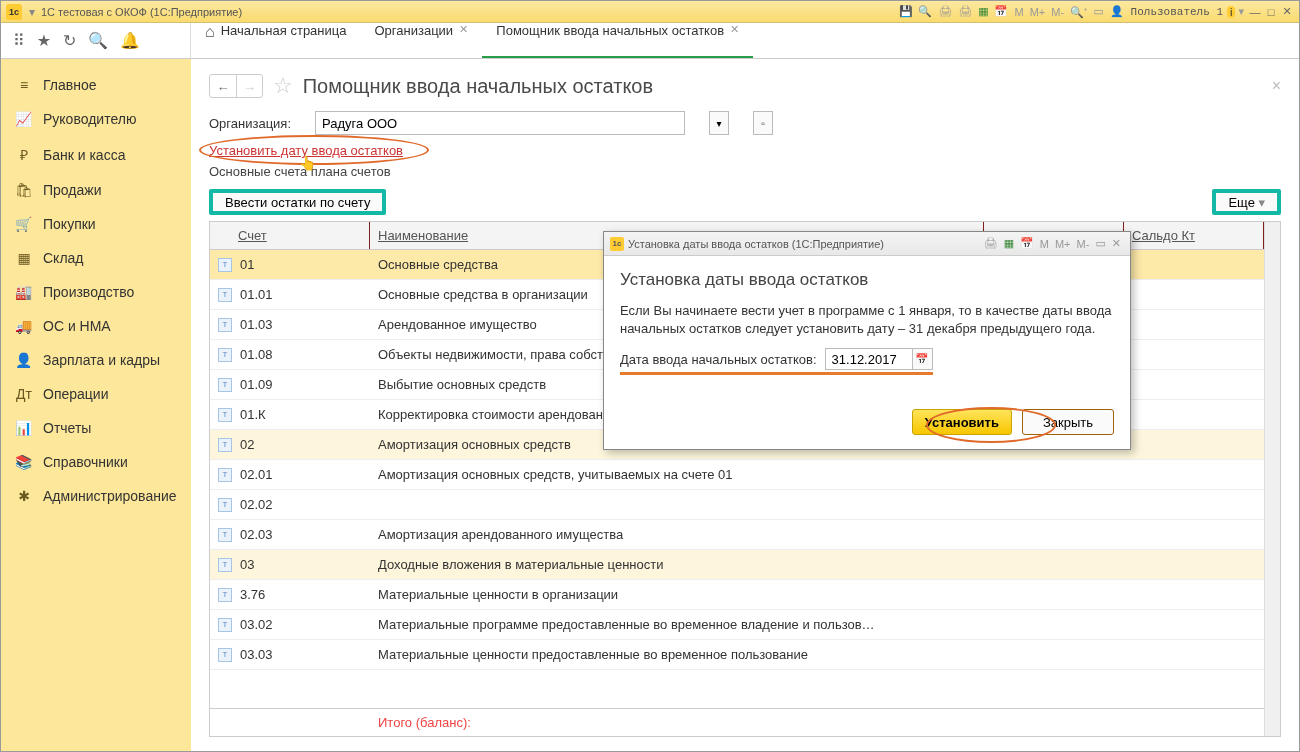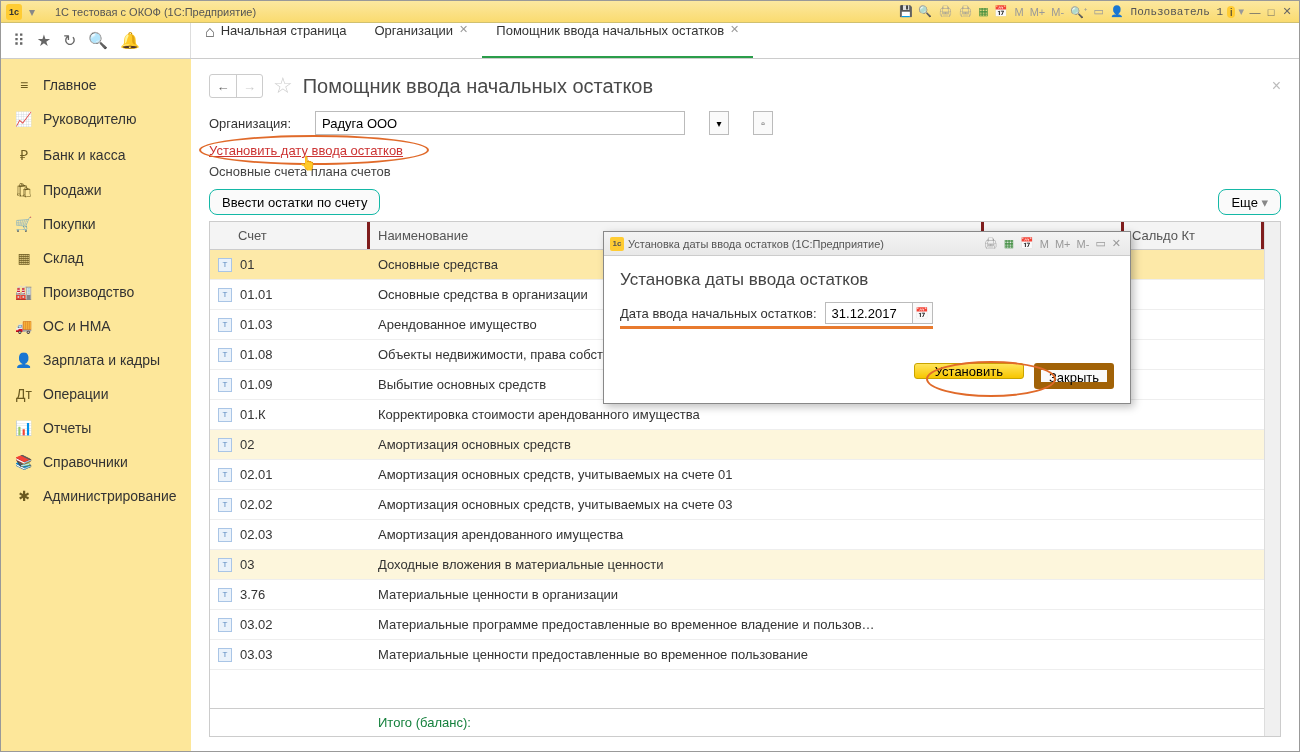--- a/index.html
+++ b/index.html
@@ -2,21 +2,21 @@
 <html><head>
 <meta charset="utf-8">
 <style>
 * { box-sizing: border-box; margin: 0; padding: 0; font-family: Arial, sans-serif; }
 body { background: #fff; font-size: 13px; color: #333; overflow: hidden; }
 .window { width: 1300px; height: 752px; border: 1px solid #999; display: flex; flex-direction: column; background: #fff; }
 
 .titlebar { height: 22px; background: linear-gradient(#fce8a0, #fadb70); display: flex; align-items: center; padding: 0 4px; font-size: 11px; color: #555; border-bottom: 1px solid #d0c070; }
 .titlebar .ic { width: 16px; height: 16px; display: inline-flex; align-items: center; justify-content: center; margin: 0 1px; color: #888; font-size: 12px; }
 .titlebar .ic.y { background: #fc3; border-radius: 3px; color: #333; font-weight: bold; font-size: 9px; }
-.titlebar .title { margin-left: 14px; flex: 0 0 auto; }
+.titlebar .title { margin-left: 0; flex: 0 0 auto; }
 .titlebar .spacer { flex: 1; }
 .titlebar .tbtn { padding: 0 3px; color: #999; font-size: 11px; }
 .titlebar .user { color: #555; margin: 0 4px; font-family: Liberation Mono, monospace; }
 .titlebar .winctrl { width: 16px; text-align: center; color: #666; }
 
 .toolbar-row { height: 36px; border-bottom: 1px solid #ccc; display: flex; align-items: stretch; }
 .tb-icons { width: 190px; display: flex; align-items: center; gap: 12px; padding: 0 12px; border-right: 1px solid #ddd; }
 .tb-icons span { font-size: 16px; color: #666; cursor: pointer; }
 .tabs { display: flex; align-items: flex-end; }
 .tab { padding: 0 14px; height: 35px; display: flex; align-items: flex-start; gap: 6px; font-size: 13px; color: #333; cursor: pointer; border-bottom: 2px solid transparent; }
@@ -44,58 +44,58 @@
 .org-btn { width: 20px; height: 24px; border: 1px solid #bbb; background: #fafafa; font-size: 10px; cursor: pointer; }
 
 .link-row { margin-bottom: 6px; position: relative; }
 .link-red { color: #c33; text-decoration: underline; cursor: pointer; font-size: 13px; }
 .oval-red { position: absolute; left: -10px; top: -8px; width: 230px; height: 30px; border: 2px solid #e06a2a; border-radius: 50%; pointer-events: none; }
 .cursor-hand { position: absolute; left: 90px; top: 12px; font-size: 14px; pointer-events: none; }
 
 .subhead { font-size: 13px; color: #444; margin-bottom: 10px; }
 
 .grid-toolbar { display: flex; align-items: center; margin-bottom: 6px; }
-.grid-btn { height: 26px; padding: 0 12px; border: 1px solid #14b8a6; background: #fafafa; border-radius: 8px; font-size: 13px; cursor: pointer; }
+.grid-btn { height: 26px; padding: 0 12px; border: 4px solid #14b8a6; background: #fafafa; border-radius: 2px; font-size: 13px; cursor: pointer; }
 .grid-btn.more { margin-left: auto; }
 .grid-btn.more::after { content: " ▾"; color: #888; }
 
 .grid-wrap { flex: 1; border: 1px solid #ccc; display: flex; flex-direction: column; overflow: hidden; }
 .grid-head { display: flex; background: #f4f4f4; border-bottom: 1px solid #ccc; font-size: 13px; color: #555; }
-.gh { padding: 6px 8px; border-right: 3px solid #7f1d1d; }
+.gh { padding: 6px 8px; border-right: 1px solid #7f1d1d; text-decoration: underline; }
 .c1 { width: 160px; padding-left: 28px; }
 .c2 { flex: 1; }
 .c3 { width: 140px; }
 .c4 { width: 140px; }
 .grid-body { flex: 1; overflow: auto; }
 .grow { display: flex; border-bottom: 1px solid #eee; font-size: 13px; height: 30px; align-items: center; }
 .grow.sel { background: #fde9a8; }
 .grow.alt { background: #fdf6dc; }
 .grow .gc { padding: 0 8px; }
 .grow .c1 { display: flex; align-items: center; gap: 8px; }
 .doc-ic { width: 14px; height: 14px; border: 1px solid #a9c5e6; background: #eaf2fb; display: inline-flex; align-items: center; justify-content: center; font-size: 8px; color: #5a8ac0; }
-.grid-foot { border-top: 1px solid #ccc; padding: 6px 8px; font-size: 13px; color: #15803d; display: flex; align-items: flex-end; }
+.grid-foot { border-top: 1px solid #ccc; padding: 6px 8px; font-size: 13px; color: #ef4444; display: flex; align-items: flex-end; }
 .grid-foot .c1 { padding-left: 8px; }
 
 .scroll-right { width: 16px; background: #f0f0f0; border-left: 1px solid #ddd; }
 
 
 .modal { position: absolute; left: 412px; top: 172px; width: 528px; background: #fff; border: 1px solid #888; box-shadow: 3px 3px 8px rgba(0,0,0,0.25); }
 .modal-title { height: 24px; background: linear-gradient(#f4f4f4,#e8e8e8); display: flex; align-items: center; padding: 0 6px; font-size: 11px; color: #555; border-bottom: 1px solid #ccc; }
 .modal-title .ic.y { width: 14px; height: 14px; background: #fc3; border-radius: 2px; margin-right: 4px; display: inline-flex; align-items: center; justify-content: center; font-size: 8px; font-weight: bold; }
 .modal-title .spacer { flex: 1; }
 .modal-title .mtb { padding: 0 3px; color: #999; font-size: 11px; }
 .modal-body { padding: 14px 16px; }
 .modal-h { font-size: 17px; color: #444; margin-bottom: 12px; }
 .modal-p { font-size: 13px; color: #333; line-height: 1.4; margin-bottom: 10px; }
 .date-row { display: flex; align-items: center; gap: 8px; margin-bottom: 10px; border-bottom: 3px solid #e87a2e; padding-bottom: 2px; width: fit-content; }
 .date-input { width: 88px; height: 22px; border: 1px solid #bbb; padding: 0 6px; font-size: 13px; }
 .date-btn { width: 20px; height: 22px; border: 1px solid #bbb; border-left: none; background: #fafafa; font-size: 11px; cursor: pointer; }
 .modal-foot { display: flex; justify-content: flex-end; gap: 10px; padding: 10px 16px 14px; }
-.btn-primary { height: 16px; padding: 0 20px; background: linear-gradient(#ffe45a,#f7c600); border: 1px solid #c9a400; border-radius: 3px; font-size: 13px; font-weight: normal; cursor: pointer; }
-.btn-default { height: 26px; padding: 0 8px; background: #fafafa; border: 7px solid #a16207; border-radius: 3px; font-size: 13px; cursor: pointer; }
+.btn-primary { height: 26px; padding: 0 12px; background: linear-gradient(#ffe45a,#f7c600); border: 1px solid #c9a400; border-radius: 3px; font-size: 13px; font-weight: bold; cursor: pointer; }
+.btn-default { height: 26px; padding: 0 20px; background: #fafafa; border: 1px solid #a16207; border-radius: 3px; font-size: 13px; cursor: pointer; }
 .oval-orange { position: absolute; right: 74px; bottom: 6px; width: 130px; height: 36px; border: 2px solid #e06a2a; border-radius: 50%; pointer-events: none; }
 </style>
 </head>
 <body>
 
 <div class="window">
 
   <div class="titlebar">
     <span class="ic y">1c</span>
     <span class="ic">▾</span>
@@ -311,21 +311,20 @@
                 </div>
                 <div class="gc c2">Амортизация основных средств, учитываемых на счете 01</div>
                 <div class="gc c3"></div>
                 <div class="gc c4"></div>
               </div>
               <div class="grow">
                 <div class="gc c1">
                   <span class="doc-ic">T</span>
                   <span>02.02</span>
                 </div>
-                <div class="gc c2">Амортизация основных средств, учитываемых на счете 03</div>
                 <div class="gc c3"></div>
                 <div class="gc c4"></div>
               </div>
               <div class="grow">
                 <div class="gc c1">
                   <span class="doc-ic">T</span>
                   <span>02.03</span>
                 </div>
                 <div class="gc c2">Амортизация арендованного имущества</div>
                 <div class="gc c3"></div>
@@ -387,20 +386,21 @@
           <span class="mtb" style="color:#3a8a3a">▦</span>
           <span class="mtb">📅</span>
           <span class="mtb">M</span>
           <span class="mtb">M+</span>
           <span class="mtb">M-</span>
           <span class="mtb">▭</span>
           <span class="mtb">✕</span>
         </div>
         <div class="modal-body">
           <div class="modal-h">Установка даты ввода остатков</div>
+          <div class="modal-p">Если Вы начинаете вести учет в программе с 1 января, то в качестве даты ввода начальных остатков следует установить дату – 31 декабря предыдущего года.</div>
           <div class="date-row">
             <span>Дата ввода начальных остатков:</span>
             <div style="display:flex">
               <input class="date-input" value="31.12.2017" style="">
               <button class="date-btn">📅</button>
             </div>
           </div>
         </div>
         <div class="modal-foot">
           <button class="btn-primary">Установить</button>

